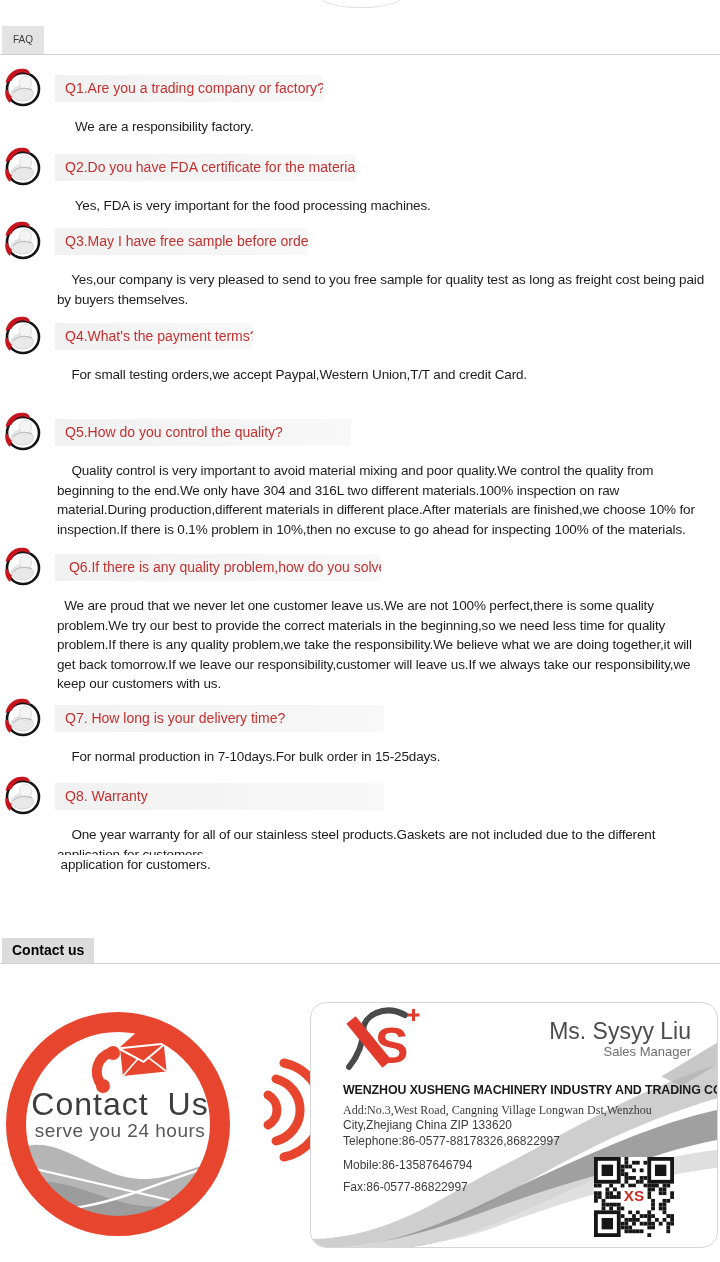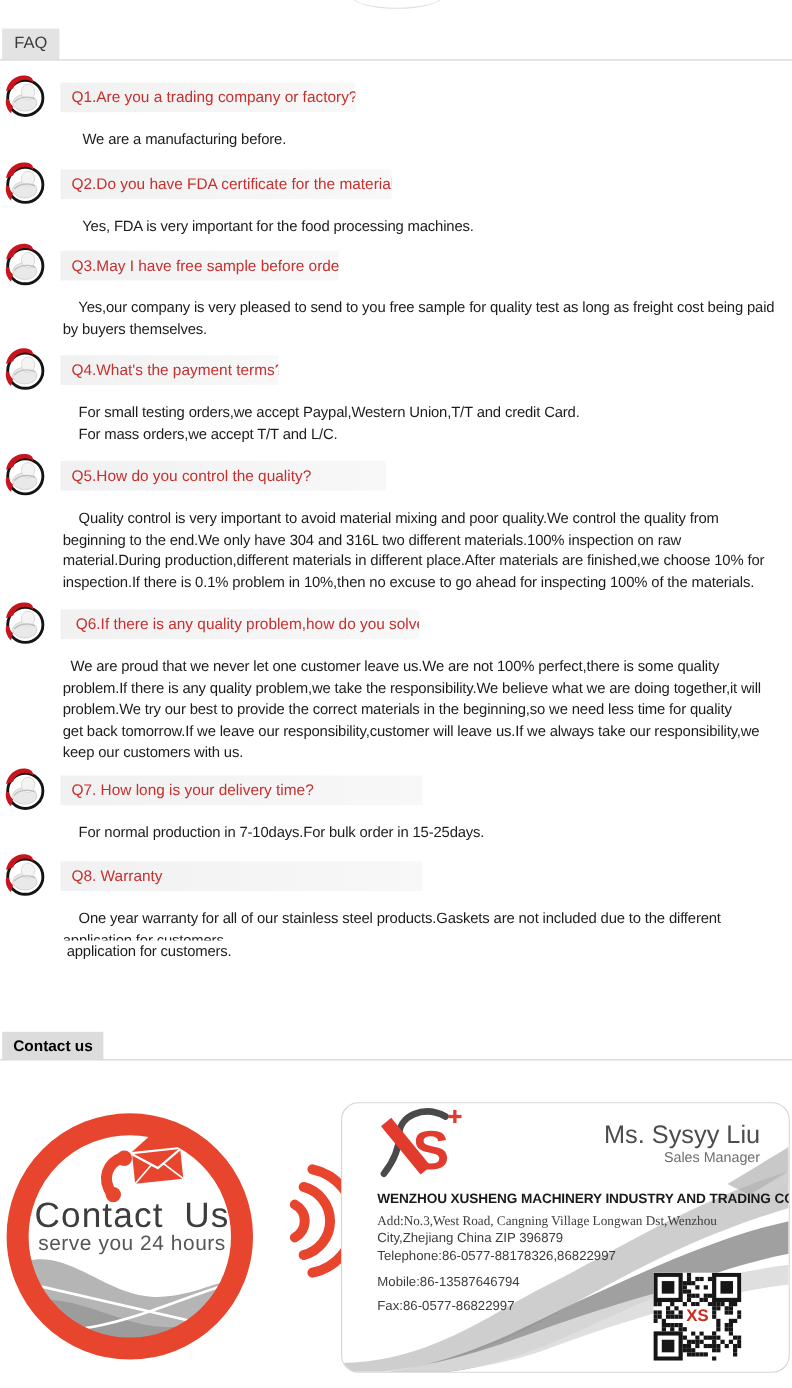--- a/index.html
+++ b/index.html
@@ -7,21 +7,21 @@
     width:720px;height:1262px;position:relative;overflow:hidden;
     background:#ffffff;
     font-family:"Liberation Sans", sans-serif;
     color:#1c1c1c;
   }
   
   .section-tab{
     position:absolute;left:2px;background:#e3e3e3;
     color:#3c3c3c;display:inline-block;
   }
-  .faq-tab{top:26px;height:28px;line-height:28px;padding:0 11px;font-size:15px;}
+  .faq-tab{top:26px;height:28px;line-height:28px;padding:0 11px;font-size:10px;}
   .contact-tab{top:938px;height:25px;line-height:25px;padding:0 10px;font-size:14px;font-weight:bold;color:#000;background:#dcdcdc;}
   .rule{position:absolute;left:0;width:720px;height:0;border-top:1px solid #cfcfcf;}
   .rule-faq{top:54px;}
   .rule-contact{top:963px;}
   .top-artifact{
     position:absolute;left:320px;top:-14px;width:80px;height:20px;
     border:1px solid #e0e0e0;border-radius:50%;
   }
   
   .faq-item{position:absolute;left:0;width:720px;}
@@ -98,21 +98,21 @@
     <svg class="mascot" viewBox="0 0 40 42">
       <circle cx="21" cy="23" r="16" fill="#ffffff" stroke="#141414" stroke-width="2.6"></circle>
       <path d="M23 3 C 13 1 5 8 3.5 17 L 10 14.5 C 12 9 16 6.5 21 6.5 C 24 6.5 26 7.5 28 9 C 28.5 6 26.5 3.7 23 3 Z" fill="#c8151d"></path>
       <path d="M3.5 24 C 2.5 29 4.5 34 8 37 L 9.8 30.5 C 7.5 28.5 6.3 26.5 6 24 Z" fill="#c8151d"></path>
       <ellipse cx="20.5" cy="27.5" rx="11" ry="7.5" fill="#e9e9e9" stroke="#cfcfcf" stroke-width="0.8"></ellipse>
       <ellipse cx="23.5" cy="17.5" rx="6" ry="7" fill="#f4f4f4" stroke="#d6d6d6" stroke-width="0.8"></ellipse>
       <path d="M11 27 C 15 22 24 21 30 24" fill="none" stroke="#bdbdbd" stroke-width="1.2"></path>
     </svg>
     <div class="q-bar"><span class="q-text">Q1.Are you a trading company or factory?</span></div>
     <div class="answer">
-        <div class="a-line">     We are a manufacturing before.</div>
+        <div class="a-line">     We are a responsibility factory.</div>
       </div>
   </div>
 
   <div class="faq-item">
     <svg class="mascot" viewBox="0 0 40 42">
       <circle cx="21" cy="23" r="16" fill="#ffffff" stroke="#141414" stroke-width="2.6"></circle>
       <path d="M23 3 C 13 1 5 8 3.5 17 L 10 14.5 C 12 9 16 6.5 21 6.5 C 24 6.5 26 7.5 28 9 C 28.5 6 26.5 3.7 23 3 Z" fill="#c8151d"></path>
       <path d="M3.5 24 C 2.5 29 4.5 34 8 37 L 9.8 30.5 C 7.5 28.5 6.3 26.5 6 24 Z" fill="#c8151d"></path>
       <ellipse cx="20.5" cy="27.5" rx="11" ry="7.5" fill="#e9e9e9" stroke="#cfcfcf" stroke-width="0.8"></ellipse>
       <ellipse cx="23.5" cy="17.5" rx="6" ry="7" fill="#f4f4f4" stroke="#d6d6d6" stroke-width="0.8"></ellipse>
@@ -145,21 +145,20 @@
       <circle cx="21" cy="23" r="16" fill="#ffffff" stroke="#141414" stroke-width="2.6"></circle>
       <path d="M23 3 C 13 1 5 8 3.5 17 L 10 14.5 C 12 9 16 6.5 21 6.5 C 24 6.5 26 7.5 28 9 C 28.5 6 26.5 3.7 23 3 Z" fill="#c8151d"></path>
       <path d="M3.5 24 C 2.5 29 4.5 34 8 37 L 9.8 30.5 C 7.5 28.5 6.3 26.5 6 24 Z" fill="#c8151d"></path>
       <ellipse cx="20.5" cy="27.5" rx="11" ry="7.5" fill="#e9e9e9" stroke="#cfcfcf" stroke-width="0.8"></ellipse>
       <ellipse cx="23.5" cy="17.5" rx="6" ry="7" fill="#f4f4f4" stroke="#d6d6d6" stroke-width="0.8"></ellipse>
       <path d="M11 27 C 15 22 24 21 30 24" fill="none" stroke="#bdbdbd" stroke-width="1.2"></path>
     </svg>
     <div class="q-bar"><span class="q-text">Q4.What's the payment terms?</span></div>
     <div class="answer">
         <div class="a-line">    For small testing orders,we accept Paypal,Western Union,T/T and credit Card.</div>
-        <div class="a-line">    For mass orders,we accept T/T and L/C.</div>
       </div>
   </div>
 
   <div class="faq-item">
     <svg class="mascot" viewBox="0 0 40 42">
       <circle cx="21" cy="23" r="16" fill="#ffffff" stroke="#141414" stroke-width="2.6"></circle>
       <path d="M23 3 C 13 1 5 8 3.5 17 L 10 14.5 C 12 9 16 6.5 21 6.5 C 24 6.5 26 7.5 28 9 C 28.5 6 26.5 3.7 23 3 Z" fill="#c8151d"></path>
       <path d="M3.5 24 C 2.5 29 4.5 34 8 37 L 9.8 30.5 C 7.5 28.5 6.3 26.5 6 24 Z" fill="#c8151d"></path>
       <ellipse cx="20.5" cy="27.5" rx="11" ry="7.5" fill="#e9e9e9" stroke="#cfcfcf" stroke-width="0.8"></ellipse>
       <ellipse cx="23.5" cy="17.5" rx="6" ry="7" fill="#f4f4f4" stroke="#d6d6d6" stroke-width="0.8"></ellipse>
@@ -179,22 +178,22 @@
       <circle cx="21" cy="23" r="16" fill="#ffffff" stroke="#141414" stroke-width="2.6"></circle>
       <path d="M23 3 C 13 1 5 8 3.5 17 L 10 14.5 C 12 9 16 6.5 21 6.5 C 24 6.5 26 7.5 28 9 C 28.5 6 26.5 3.7 23 3 Z" fill="#c8151d"></path>
       <path d="M3.5 24 C 2.5 29 4.5 34 8 37 L 9.8 30.5 C 7.5 28.5 6.3 26.5 6 24 Z" fill="#c8151d"></path>
       <ellipse cx="20.5" cy="27.5" rx="11" ry="7.5" fill="#e9e9e9" stroke="#cfcfcf" stroke-width="0.8"></ellipse>
       <ellipse cx="23.5" cy="17.5" rx="6" ry="7" fill="#f4f4f4" stroke="#d6d6d6" stroke-width="0.8"></ellipse>
       <path d="M11 27 C 15 22 24 21 30 24" fill="none" stroke="#bdbdbd" stroke-width="1.2"></path>
     </svg>
     <div class="q-bar"><span class="q-text"> Q6.If there is any quality problem,how do you solve it?</span></div>
     <div class="answer">
         <div class="a-line">  We are proud that we never let one customer leave us.We are not 100% perfect,there is some quality</div>
+        <div class="a-line">problem.We try our best to provide the correct materials in the beginning,so we need less time for quality</div>
         <div class="a-line">problem.If there is any quality problem,we take the responsibility.We believe what we are doing together,it will</div>
-        <div class="a-line">problem.We try our best to provide the correct materials in the beginning,so we need less time for quality</div>
         <div class="a-line">get back tomorrow.If we leave our responsibility,customer will leave us.If we always take our responsibility,we</div>
         <div class="a-line">keep our customers with us.</div>
       </div>
   </div>
 
   <div class="faq-item">
     <svg class="mascot" viewBox="0 0 40 42">
       <circle cx="21" cy="23" r="16" fill="#ffffff" stroke="#141414" stroke-width="2.6"></circle>
       <path d="M23 3 C 13 1 5 8 3.5 17 L 10 14.5 C 12 9 16 6.5 21 6.5 C 24 6.5 26 7.5 28 9 C 28.5 6 26.5 3.7 23 3 Z" fill="#c8151d"></path>
       <path d="M3.5 24 C 2.5 29 4.5 34 8 37 L 9.8 30.5 C 7.5 28.5 6.3 26.5 6 24 Z" fill="#c8151d"></path>
@@ -283,21 +282,21 @@
   </svg>
 
   <div class="card-name">
     <div class="name-text">Ms. Sysyy Liu</div>
     <div class="role-text">Sales Manager</div>
   </div>
 
   <div class="card-company">WENZHOU XUSHENG MACHINERY INDUSTRY AND TRADING CO., LTD.</div>
 
   <div class="card-line addr1">Add:No.3,West Road, Cangning Village Longwan Dst,Wenzhou</div>
-  <div class="card-line addr2">City,Zhejiang China ZIP 396879</div>
+  <div class="card-line addr2">City,Zhejiang China ZIP 133620</div>
   <div class="card-line tel">Telephone:86-0577-88178326,86822997</div>
   <div class="card-line mob">Mobile:86-13587646794</div>
   <div class="card-line fax">Fax:86-0577-86822997</div>
 
   <svg class="qr" id="qr-svg" viewBox="0 0 84 84">
       <rect x="32" y="0" width="4" height="4" fill="#161616"></rect>
       <rect x="32" y="4" width="4" height="4" fill="#161616"></rect>
       <rect x="40" y="4" width="4" height="4" fill="#161616"></rect>
       <rect x="44" y="4" width="4" height="4" fill="#161616"></rect>
       <rect x="52" y="4" width="4" height="4" fill="#161616"></rect>

